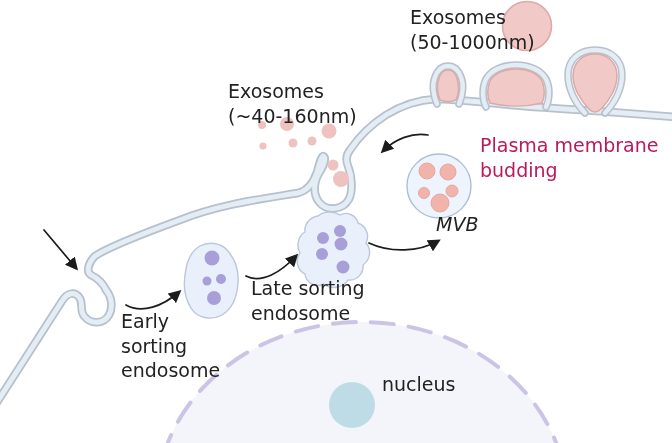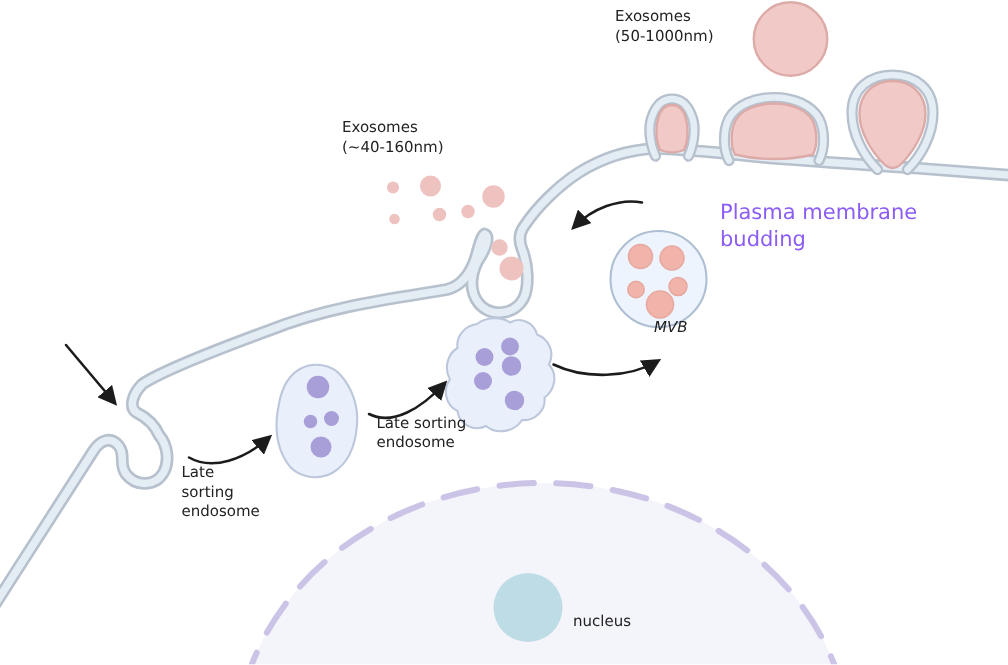--- a/index.html
+++ b/index.html
@@ -1,21 +1,21 @@
 <!DOCTYPE html>
 <html><head>
 <meta charset="utf-8">
 <style>
   html,body{margin:0;padding:0;background:#fff;}
   #stage{position:relative;width:672px;height:443px;background:#fff;overflow:hidden;
          font-family:"DejaVu Sans",sans-serif;}
   svg{position:absolute;left:0;top:0;}
-  .lbl{position:absolute;font-size:10px;line-height:1.3;color:#222;
+  .lbl{position:absolute;font-size:19px;line-height:1.3;color:#222;
        white-space:pre-line;letter-spacing:0;}
-  .lbl-big{font-size:14px;color:#8b5cf6;}
+  .lbl-big{font-size:19px;color:#be185d;}
   
   .mem-o{fill:none;stroke:#b6c1cd;stroke-width:8.5;stroke-linejoin:round;stroke-linecap:round;}
   .mem-i{fill:none;stroke:#e4edf4;stroke-width:5;stroke-linejoin:round;stroke-linecap:round;}
   .bud-o{fill:#ffffff;stroke:#b6c1cd;stroke-width:7.5;stroke-linejoin:round;stroke-linecap:round;}
   .bud-i{fill:#ffffff;stroke:#e4edf4;stroke-width:4.4;stroke-linejoin:round;stroke-linecap:round;}
   .pink{fill:#f1cac8;stroke:#dcaaa7;stroke-width:1.6;}
   .dot-pink{fill:#edc2bf;stroke:none;}
   .mvb-body{fill:#eef4fd;stroke:#aebfd4;stroke-width:1.4;}
   .mvb-dot{fill:#f0b4ab;stroke:#e7a79e;stroke-width:1;}
   .endo{fill:#eaf0fb;stroke:#bcc7db;stroke-width:1.4;}
@@ -127,19 +127,19 @@
     <path class="arrow" marker-end="url(#ah)" d="M 428 135 C 413 132 395 139 383 151"></path>
   </svg>
 
   <div class="lbl" style="left:410px;top:5px;">Exosomes
 (50-1000nm)</div>
   <div class="lbl" style="left:228px;top:79px;">Exosomes
 (~40-160nm)</div>
   <div class="lbl lbl-big" style="left:480px;top:133px;">Plasma membrane
 budding</div>
   <div class="lbl" style="left:436px;top:212px;font-style:italic;">MVB</div>
-  <div class="lbl" style="left:121px;top:309px;">Late
+  <div class="lbl" style="left:121px;top:309px;">Early
 sorting
 endosome</div>
   <div class="lbl" style="left:251px;top:276px;">Late sorting
 endosome</div>
-  <div class="lbl" style="left:382px;top:372px;margin-top:36px;">nucleus</div>
+  <div class="lbl" style="left:382px;top:372px;">nucleus</div>
 </div>
 
 </body></html>

